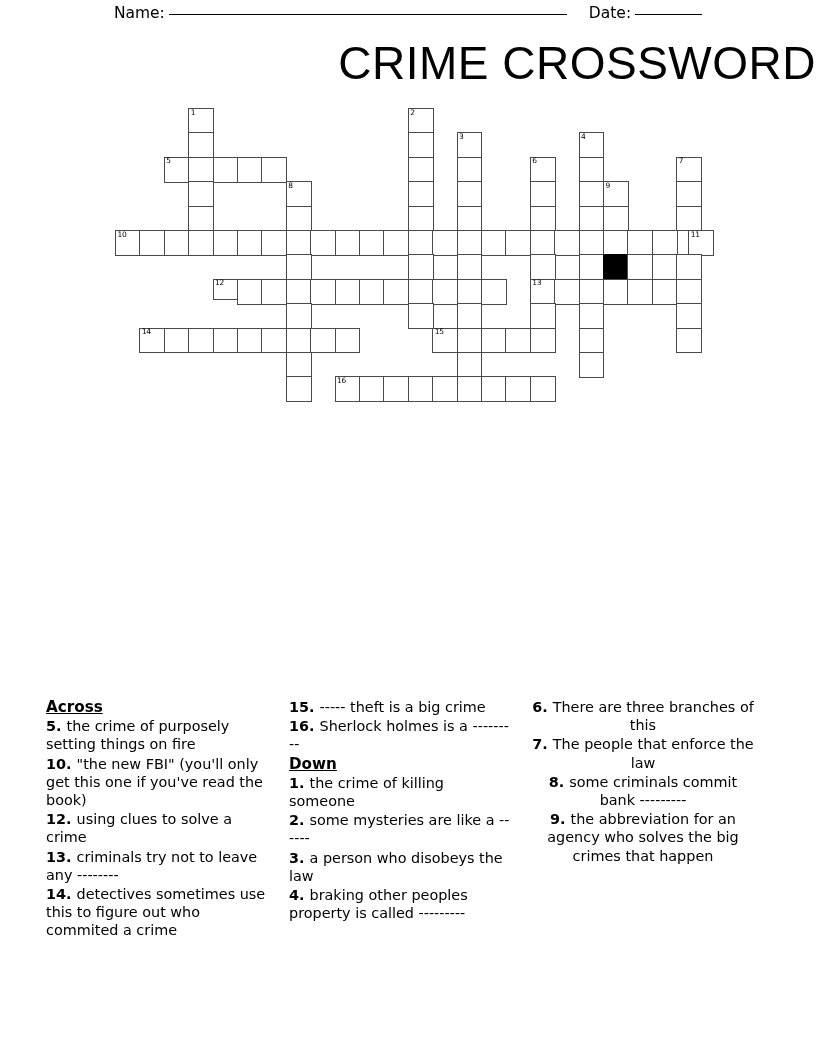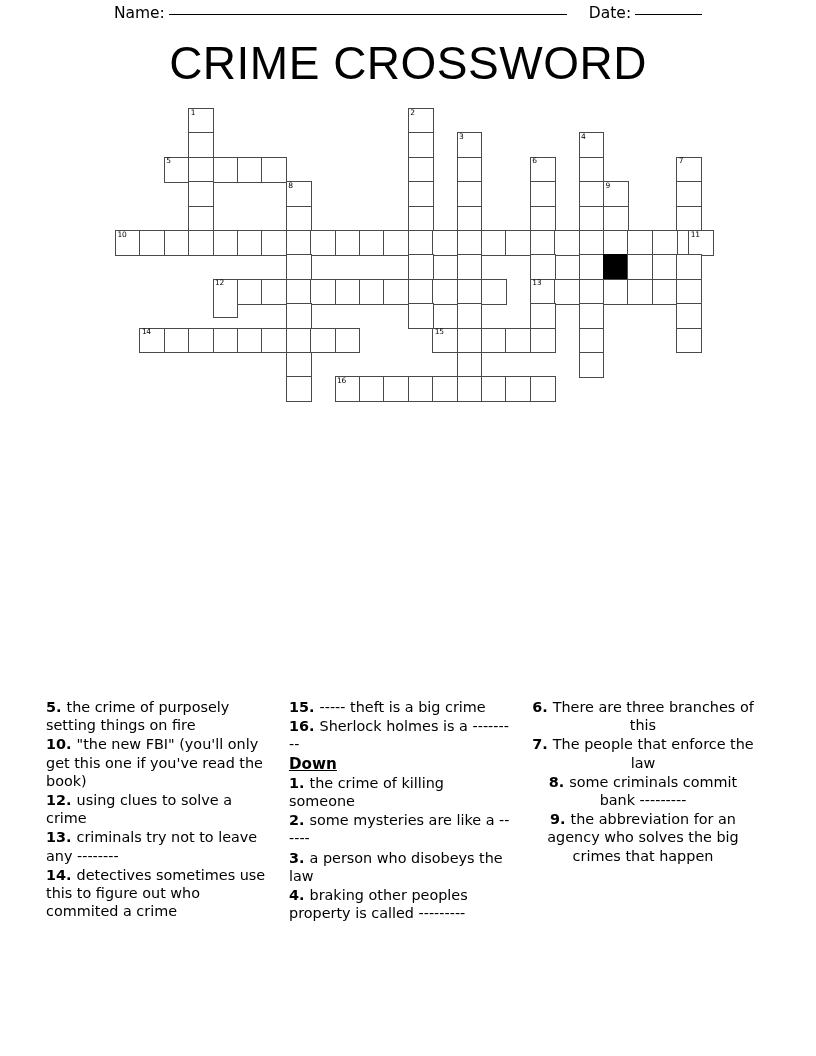--- a/index.html
+++ b/index.html
@@ -45,21 +45,21 @@
     margin: 0 0 3px 4px;
   }
   .date-group { margin-left: 22px; }
 
   
   .puzzle-title {
     position: absolute;
     top: 36px;
     left: 0;
     width: 816px;
-    text-align: center;
+    text-align: right;
     font-size: 46px;
     font-weight: 400;
     letter-spacing: 0.5px;
     font-family: "Liberation Sans", sans-serif;
     white-space: nowrap;
   }
 
   
   #grid-wrap {
     position: absolute;
@@ -220,21 +220,21 @@
     </div>
     <div class="cell" style="left: 285.8px; top: 254.4px; width: 25.8px; height: 25.8px;"></div>
     <div class="cell" style="left: 407.8px; top: 254.4px; width: 25.8px; height: 25.8px;"></div>
     <div class="cell" style="left: 456.6px; top: 254.4px; width: 25.8px; height: 25.8px;"></div>
     <div class="cell" style="left: 529.8px; top: 254.4px; width: 25.8px; height: 25.8px;"></div>
     <div class="cell" style="left: 578.6px; top: 254.4px; width: 25.8px; height: 25.8px;"></div>
     <div class="cell black" style="left: 603px; top: 254.4px; width: 25.8px; height: 25.8px;"></div>
     <div class="cell" style="left: 627.4px; top: 254.4px; width: 25.8px; height: 25.8px;"></div>
     <div class="cell" style="left: 651.8px; top: 254.4px; width: 25.8px; height: 25.8px;"></div>
     <div class="cell" style="left: 676.2px; top: 254.4px; width: 25.8px; height: 25.8px;"></div>
-    <div class="cell" style="left: 212.6px; top: 278.8px; width: 25.8px; height: 39px;">
+    <div class="cell" style="left: 212.6px; top: 278.8px; width: 25.8px; height: 21px;">
       <span class="num">12</span>
     </div>
     <div class="cell" style="left: 237px; top: 278.8px; width: 25.8px; height: 25.8px;"></div>
     <div class="cell" style="left: 261.4px; top: 278.8px; width: 25.8px; height: 25.8px;"></div>
     <div class="cell" style="left: 285.8px; top: 278.8px; width: 25.8px; height: 25.8px;"></div>
     <div class="cell" style="left: 310.2px; top: 278.8px; width: 25.8px; height: 25.8px;"></div>
     <div class="cell" style="left: 334.6px; top: 278.8px; width: 25.8px; height: 25.8px;"></div>
     <div class="cell" style="left: 359px; top: 278.8px; width: 25.8px; height: 25.8px;"></div>
     <div class="cell" style="left: 383.4px; top: 278.8px; width: 25.8px; height: 25.8px;"></div>
     <div class="cell" style="left: 407.8px; top: 278.8px; width: 25.8px; height: 25.8px;"></div>
@@ -288,20 +288,21 @@
     <div class="cell" style="left: 407.8px; top: 376.4px; width: 25.8px; height: 25.8px;"></div>
     <div class="cell" style="left: 432.2px; top: 376.4px; width: 25.8px; height: 25.8px;"></div>
     <div class="cell" style="left: 456.6px; top: 376.4px; width: 25.8px; height: 25.8px;"></div>
     <div class="cell" style="left: 481px; top: 376.4px; width: 25.8px; height: 25.8px;"></div>
     <div class="cell" style="left: 505.4px; top: 376.4px; width: 25.8px; height: 25.8px;"></div>
     <div class="cell" style="left: 529.8px; top: 376.4px; width: 25.8px; height: 25.8px;"></div>
   </div>
 
 <div class="clues">
   <div class="clue-col" id="clue-col-1">
+      <span class="clue-heading">Across</span>
       <span class="clue"><span class="cnum">5. </span><span class="ctext">the crime of purposely setting things on fire</span></span>
       <span class="clue"><span class="cnum">10. </span><span class="ctext">"the new FBI" (you'll only get this one if you've read the book)</span></span>
       <span class="clue"><span class="cnum">12. </span><span class="ctext">using clues to solve a crime</span></span>
       <span class="clue"><span class="cnum">13. </span><span class="ctext">criminals try not to leave any --------</span></span>
       <span class="clue"><span class="cnum">14. </span><span class="ctext">detectives sometimes use this to figure out who commited a crime</span></span>
     </div>
   <div class="clue-col" id="clue-col-2">
       <span class="clue"><span class="cnum">15. </span><span class="ctext">----- theft is a big crime</span></span>
       <span class="clue"><span class="cnum">16. </span><span class="ctext">Sherlock holmes is a ---------</span></span>
       <span class="clue-heading">Down</span>

